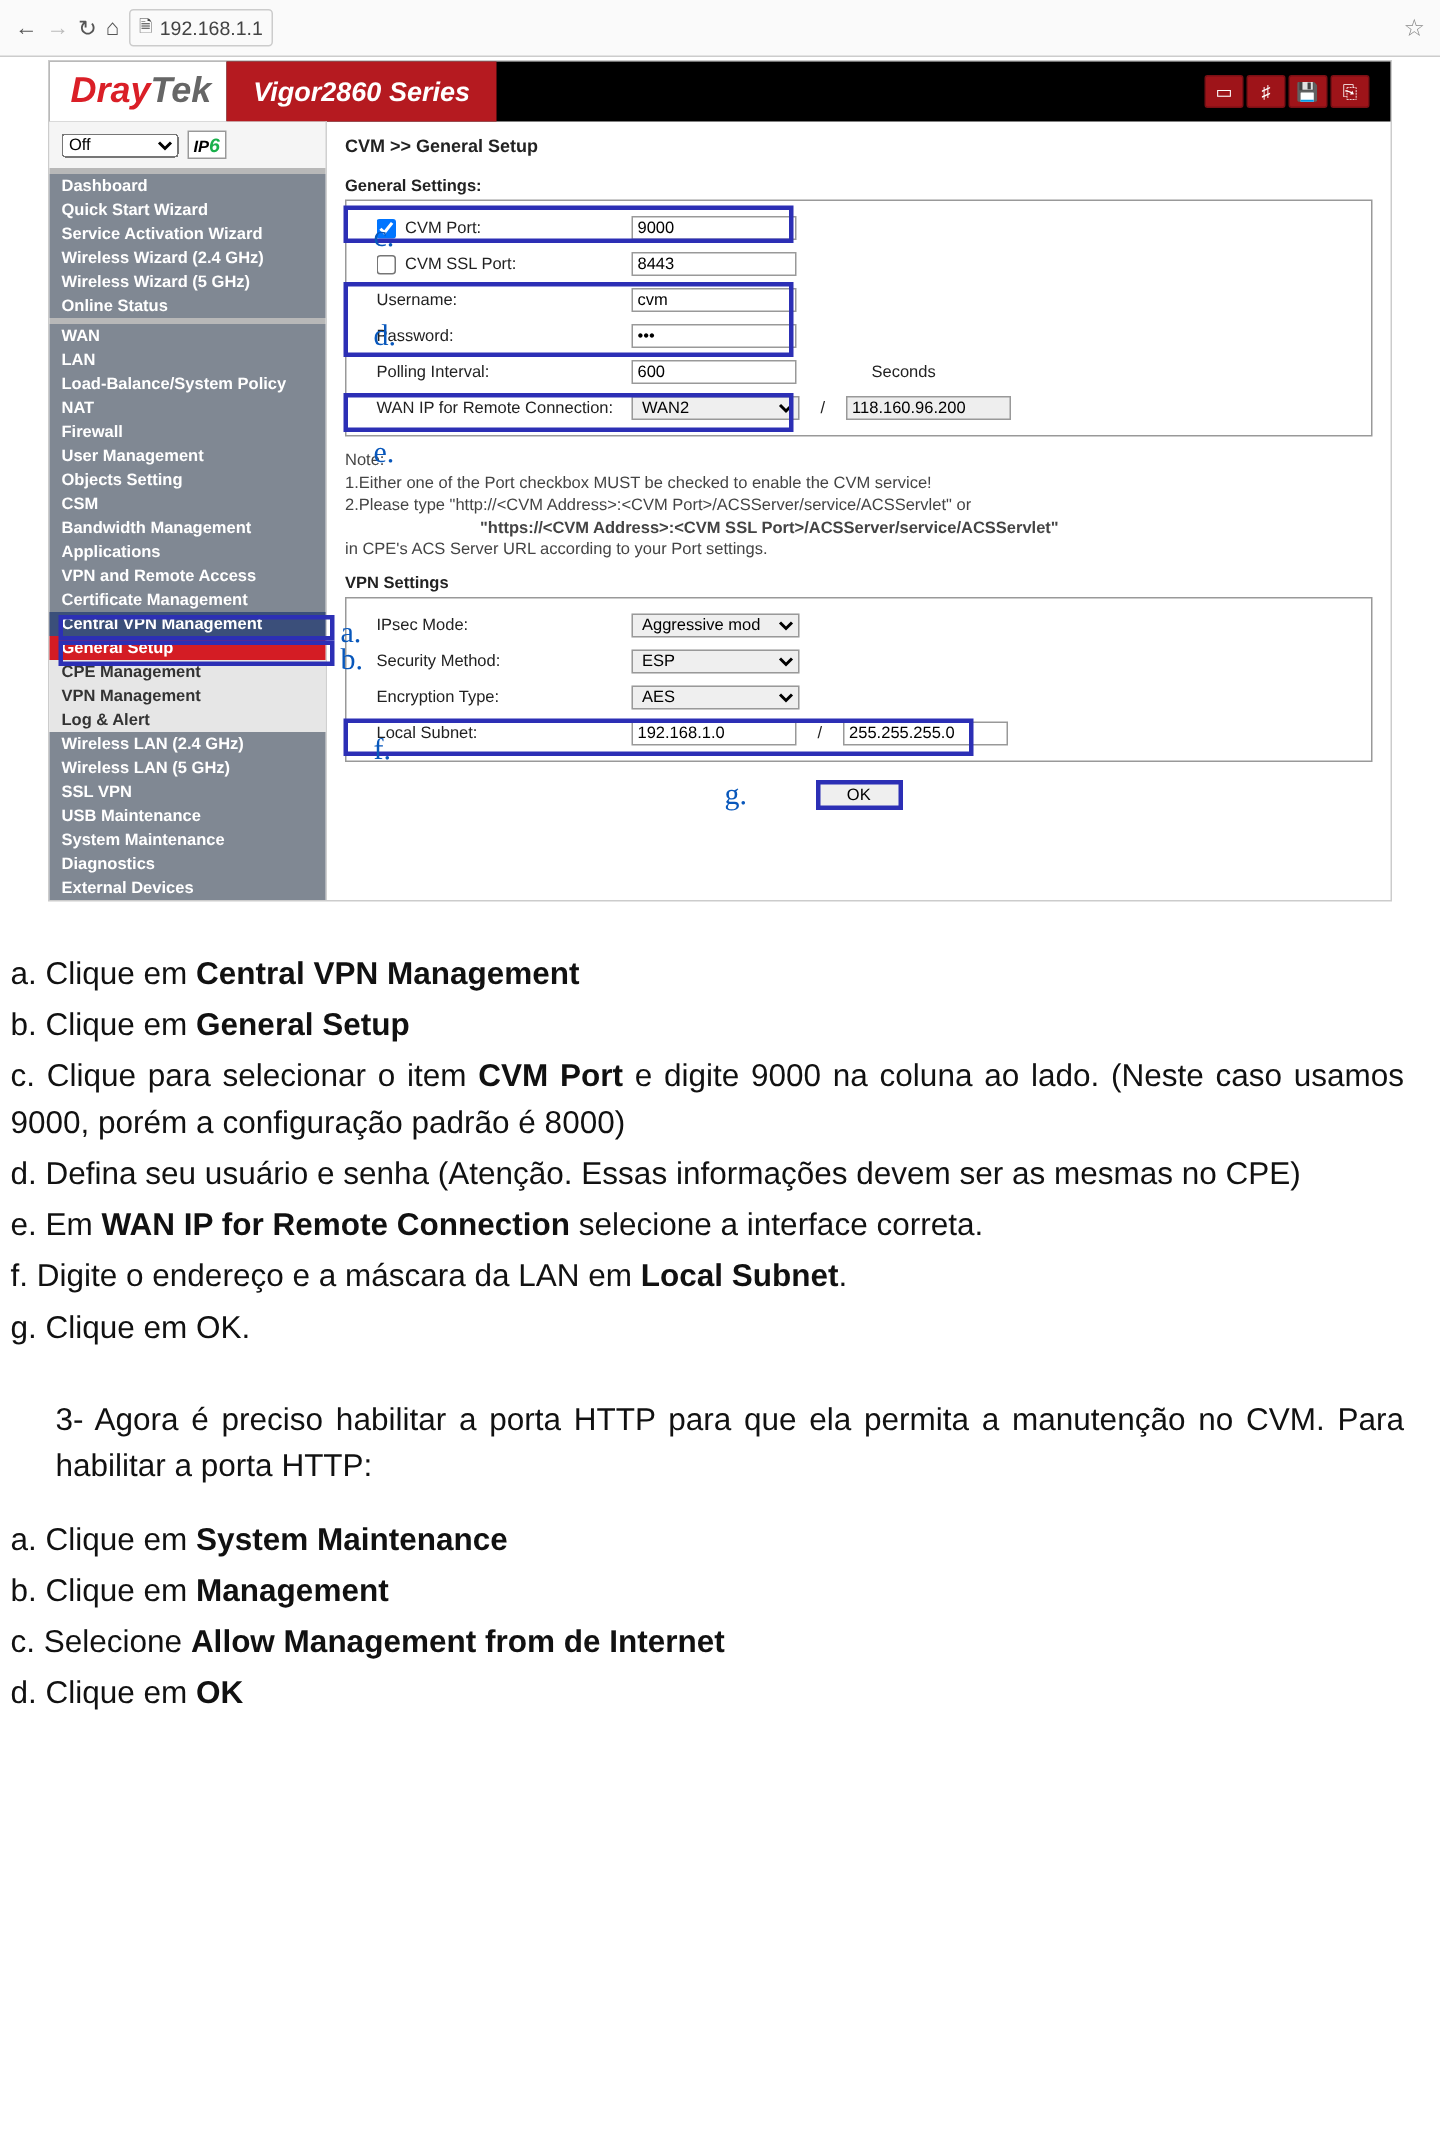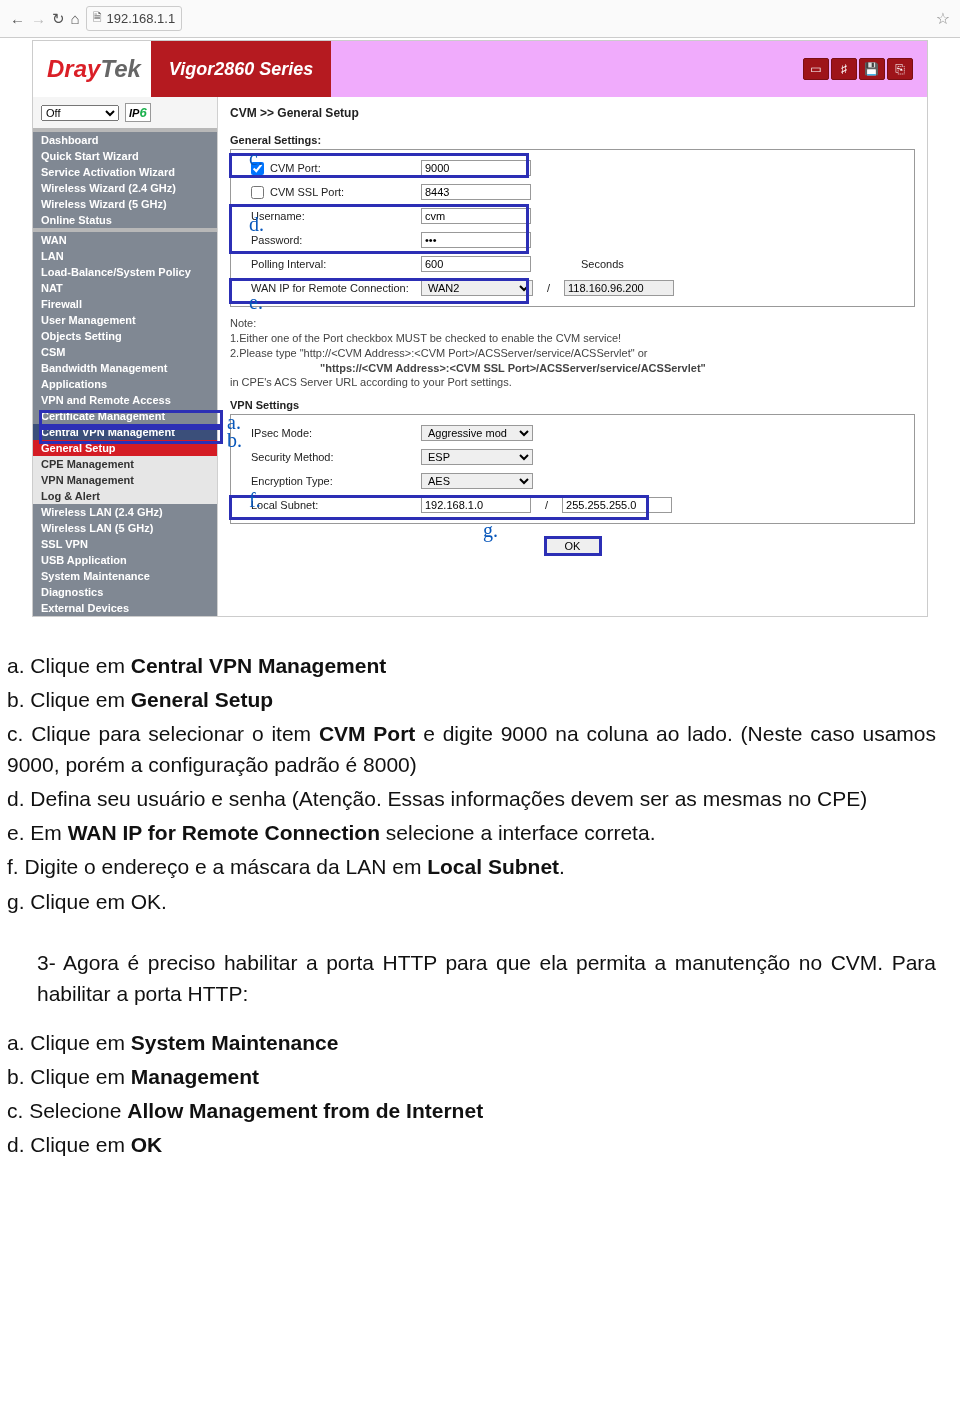--- a/index.html
+++ b/index.html
@@ -8,21 +8,21 @@
   
   .browser-bar { display: flex; align-items: center; gap: 6px; padding: 6px 10px; border-bottom: 1px solid #ccc; background:#fafafa;}
   .browser-bar .icon-btn { color: #555; cursor: pointer; font-size: 15px; }
   .url-box { display:flex; align-items:center; gap:5px; border:1px solid #ccc; border-radius:3px; padding:2px 6px; flex: 0 0 auto; font-size:13px; color:#444;}
   .url-box .page-icon { font-size: 11px; }
   .star { margin-left:auto; color:#888; font-size:16px;}
   
   
   .router-page { margin: 2px 32px 0 32px; border:1px solid #ccc; position:relative;}
   
-  .header-bar { display:flex; height:56px; background:#f0abfc;}
+  .header-bar { display:flex; height:40px; background:#000000;}
   .logo-box { background:#fff; display:flex; align-items:center; padding:0 10px 0 14px; font-weight:bold; color:#444;}
   .logo-box .logo-red { color:#da1f27; font-style:italic; font-size:24px; font-weight:900;}
   .logo-box .logo-grey { color:#666; font-style:italic; font-size:24px; font-weight:900;}
   .series-label { background:#b51a20; color:#fff; display:flex; align-items:center; font-style:italic; padding:0 18px; font-size:18px; font-weight:bold;}
   .series-label .model-bold { font-weight:900;}
   .header-icons { margin-left:auto; display:flex; align-items:center; gap:2px; padding-right:14px;}
   .header-icons .hicon { width:26px; height:22px; background:#9e1419; border:1px solid #7a0f14; border-radius:2px; display:flex; align-items:center; justify-content:center; color:#fff; font-size:12px;}
 
   .main-area { display:flex; min-height:480px; }
   
@@ -138,21 +138,21 @@
       <div class="sb-subgroup">
         <div class="sb-item active-red" style="color:#fff;">General Setup</div>
         <div class="sb-item">CPE Management</div>
         <div class="sb-item">VPN Management</div>
         <div class="sb-item">Log &amp; Alert</div>
       </div>
       <div class="sb-group">
         <div class="sb-item">Wireless LAN (2.4 GHz)</div>
         <div class="sb-item">Wireless LAN (5 GHz)</div>
         <div class="sb-item">SSL VPN</div>
-        <div class="sb-item">USB Application</div>
+        <div class="sb-item">USB Maintenance</div>
         <div class="sb-item">System Maintenance</div>
         <div class="sb-item">Diagnostics</div>
         <div class="sb-item">External Devices</div>
       </div>
     </div>
 
     <div class="content">
       <div class="breadcrumb">CVM &gt;&gt; General Setup</div>
       <div class="section-title">General Settings:</div>
 

